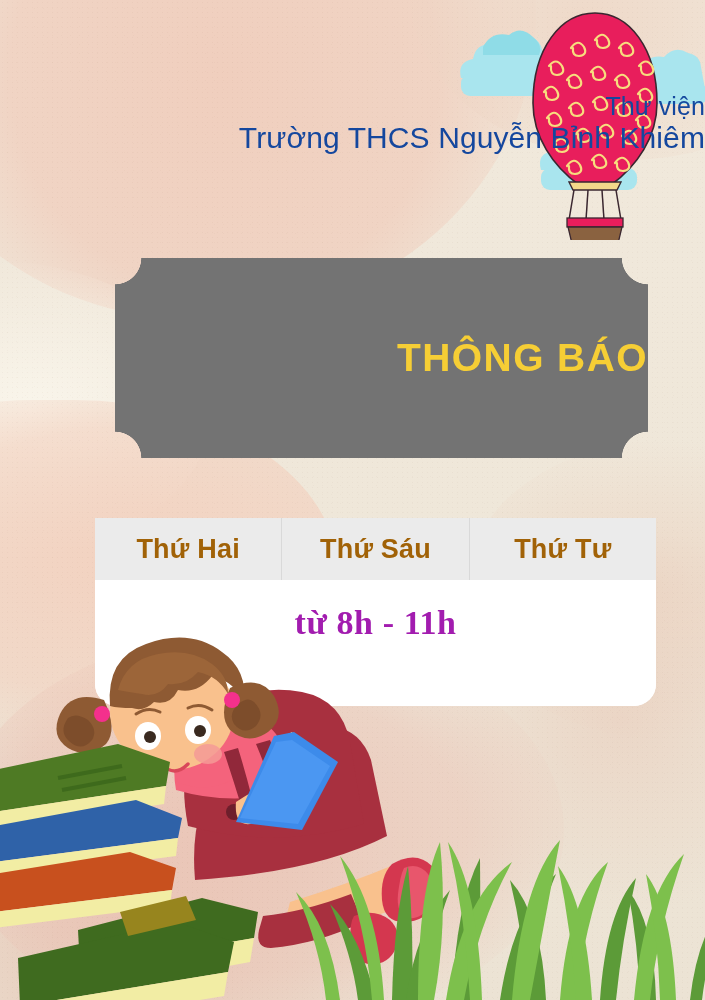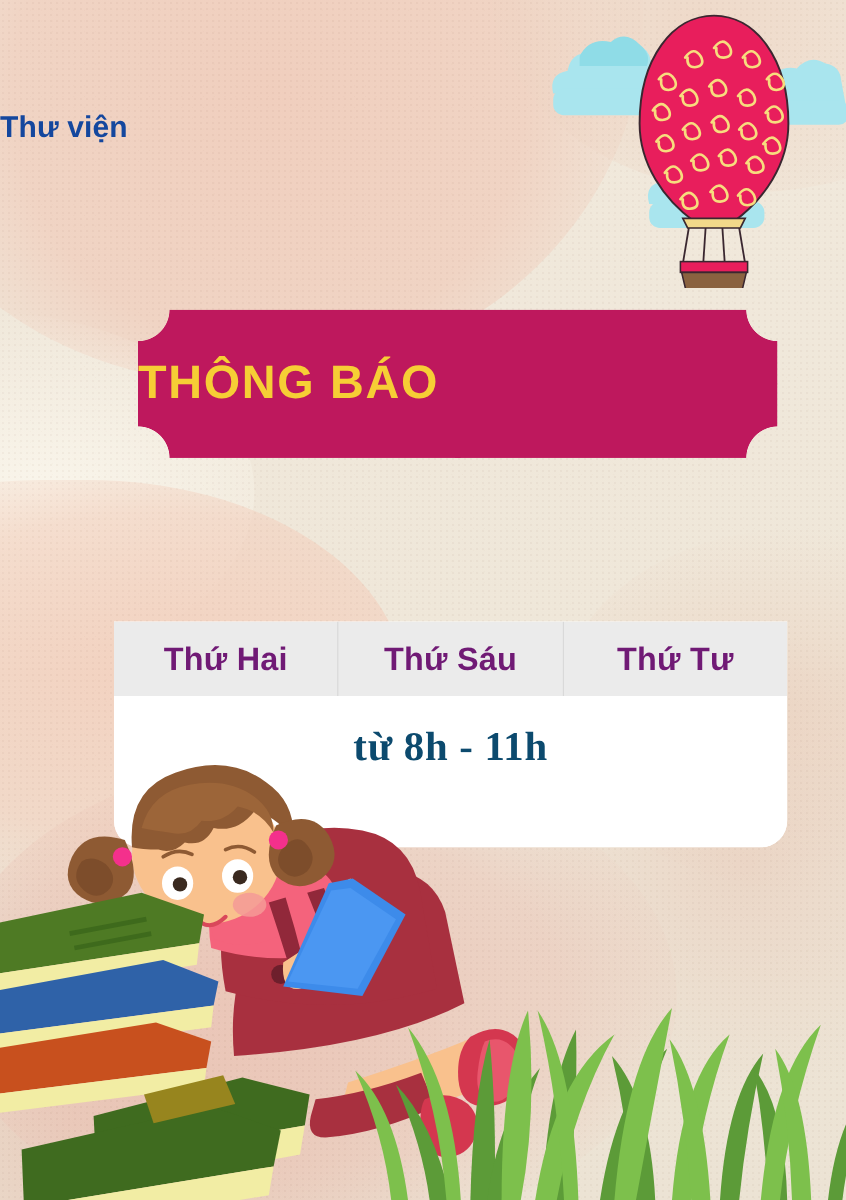--- a/index.html
+++ b/index.html
@@ -70,49 +70,49 @@
     background-position:0 0, 3px 4px;
   }
 
   
   .sky{position:absolute; left:455px; top:0; width:250px; height:240px;}
   .sky svg{display:block;}
 
   
   .heading{
     position:absolute; left:0; right:0; top:92px;
-    text-align:left;
+    text-align:right;
     color:#14479E;
-    font-weight:bold;
+    font-weight:normal;
     line-height:1.16;
     letter-spacing:.1px;
     z-index:6;
   }
   .heading .l1{display:block; font-size:25px;}
   .heading .l2{display:block; font-size:30px;}
 
   
   .banner{
     position:absolute;
     left:115px; top:258px;
-    width:533px; height:124px;
-    background:#be185d;
+    width:533px; height:200px;
+    background:#737373;
     z-index:5;
     -webkit-mask:
       radial-gradient(circle 26px at 0 0, transparent 0 26px, #000 26.6px) left    top    / 50.5% 50.5% no-repeat,
       radial-gradient(circle 26px at 100% 0, transparent 0 26px, #000 26.6px) right top    / 50.5% 50.5% no-repeat,
       radial-gradient(circle 26px at 0 100%, transparent 0 26px, #000 26.6px) left bottom / 50.5% 50.5% no-repeat,
       radial-gradient(circle 26px at 100% 100%, transparent 0 26px, #000 26.6px) right bottom / 50.5% 50.5% no-repeat;
             mask:
       radial-gradient(circle 26px at 0 0, transparent 0 26px, #000 26.6px) left    top    / 50.5% 50.5% no-repeat,
       radial-gradient(circle 26px at 100% 0, transparent 0 26px, #000 26.6px) right top    / 50.5% 50.5% no-repeat,
       radial-gradient(circle 26px at 0 100%, transparent 0 26px, #000 26.6px) left bottom / 50.5% 50.5% no-repeat,
       radial-gradient(circle 26px at 100% 100%, transparent 0 26px, #000 26.6px) right bottom / 50.5% 50.5% no-repeat;
     display:flex; flex-direction:column;
-    align-items:flex-start; justify-content:center;
+    align-items:flex-end; justify-content:center;
   }
   .banner .b1{
     color:#F6CE35; font-weight:bold; font-size:39px;
     letter-spacing:1.4px; line-height:1.18;
   }
   .banner .b2{
     color:#F6CE35; font-weight:bold; font-size:39px;
     letter-spacing:.6px; line-height:1.18; margin-top:4px;
   }
 
@@ -127,35 +127,35 @@
     background:#ffffff;
   }
   .thead{
     display:flex;
     height:62px;
     background:#ebebeb;
   }
   .th{
     flex:1 1 0;
     display:flex; align-items:center; justify-content:center;
-    color:#701a75;
+    color:#a16207;
     font-weight:bold;
     font-size:27px;
     letter-spacing:.2px;
     border-right:1px solid #d9d9d9;
   }
   .th:last-child{border-right:none;}
   .tbody{
     height:126px;
     display:flex; align-items:flex-start; justify-content:center;
     background:#ffffff;
   }
   .tbody .hours{
     margin-top:24px;
-    color:#0c4a6e;
+    color:#a21caf;
     font-family:"Liberation Serif", serif;
     font-weight:bold;
     font-size:34px;
     letter-spacing:.6px;
   }
 
   
   .art{position:absolute; left:0; top:0; width:705px; height:1000px; z-index:7; pointer-events:none;}
   .art svg{display:block;}
 </style>
@@ -230,20 +230,21 @@
         </g>
 
         <rect x="112" y="218" width="56" height="9" fill="#E81E5C" stroke="#3A2730" stroke-width="1.3"></rect>
         <path d="M113 227 L167 227 L161 252 L119 252 Z" fill="#8A6240" stroke="#3A2730" stroke-width="1.3"></path>
       </g>
     </svg>
   </div>
 
   <div class="heading">
     <span class="l1">Thư viện</span>
+    <span class="l2">Trường THCS Nguyễn Bỉnh Khiêm</span>
   </div>
 
   <div class="banner">
     <div class="b1">THÔNG BÁO</div>
   </div>
 
   <div class="table">
     <div class="thead">
       <div class="th">Thứ Hai</div>
       <div class="th">Thứ Sáu</div>

